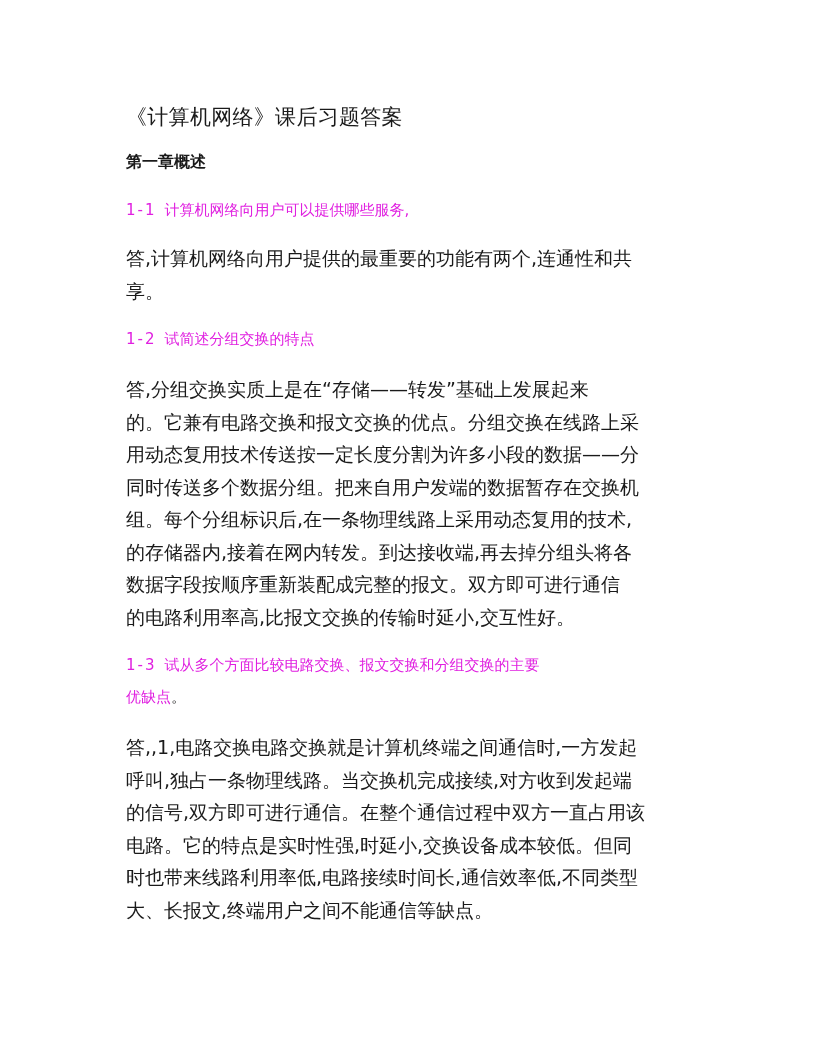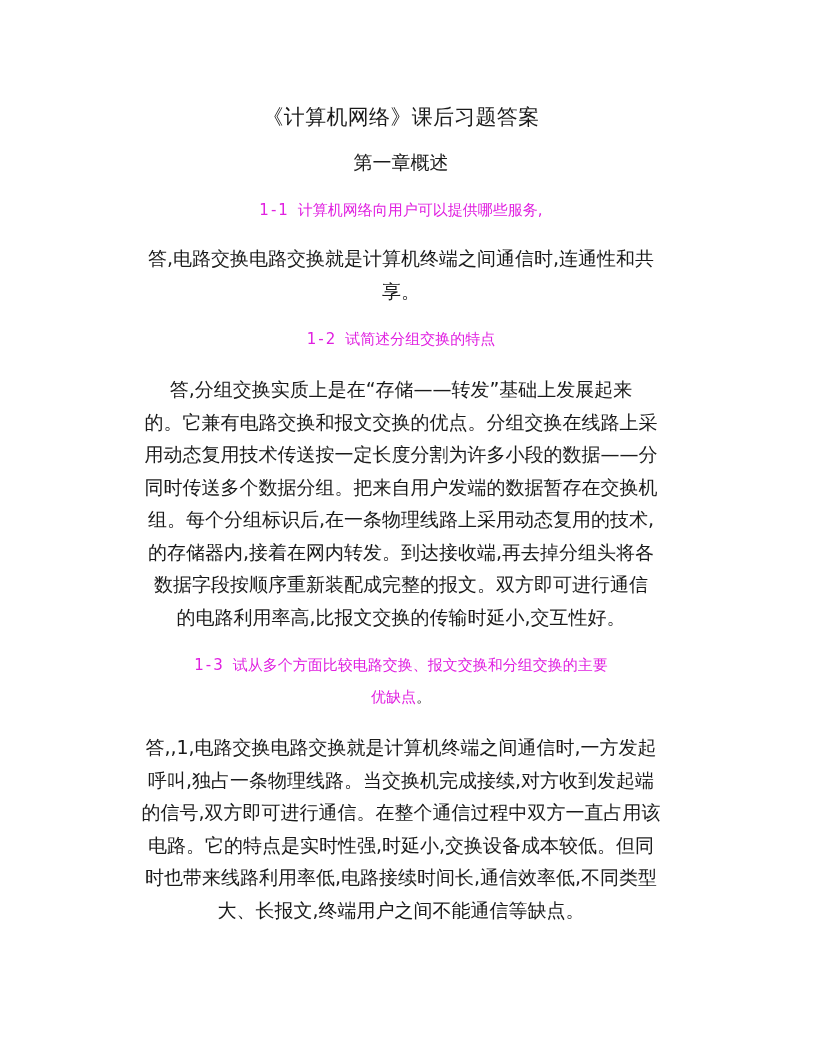--- a/index.html
+++ b/index.html
@@ -10,38 +10,37 @@
     body {
       width: 816px;
       height: 1056px;
       position: relative;
       overflow: hidden;
       font-family: "DejaVu Sans", "Liberation Sans", sans-serif;
       color: #1a1a1a;
     }
     .page {
       position: absolute;
-      left: 106px;
+      left: 126px;
       top: 100px;
       width: 590px;
-      text-align: center;
     }
     .doc-title {
       font-size: 21px;
       line-height: 34px;
       margin: 0 0 12px 0;
       font-weight: normal;
       color: #1a1a1a;
       letter-spacing: 0.3px;
     }
     .chapter {
-      font-size: 19px;
+      font-size: 16px;
       line-height: 32px;
       margin: 0 0 16px 0;
-      font-weight: normal;
+      font-weight: bold;
     }
     .question {
       font-size: 15px;
       line-height: 32px;
       color: #e020e0;
       margin: 0 0 16px 0;
       font-weight: normal;
     }
     .question .qnum {
       margin-right: 8px;
@@ -68,21 +67,21 @@
 
   <h1 class="doc-title">《计算机网络》课后习题答案</h1>
 
   <h2 class="chapter">第一章概述</h2>
 
   <div>
     <p class="question">
       <span class="qnum">1-1</span><span>计算机网络向用户可以提供哪些服务,</span>
     </p>
     <p class="answer">
-      <span class="line">答,电路交换电路交换就是计算机终端之间通信时,连通性和共</span>
+      <span class="line">答,计算机网络向用户提供的最重要的功能有两个,连通性和共</span>
       <span class="line">享。</span>
     </p>
   </div>
 
   <div>
     <p class="question" style="margin-bottom:18px;">
       <span class="qnum">1-2</span><span>试简述分组交换的特点</span>
     </p>
     <p class="answer">
       <span class="line">答,分组交换实质上是在“存储——转发”基础上发展起来</span>

